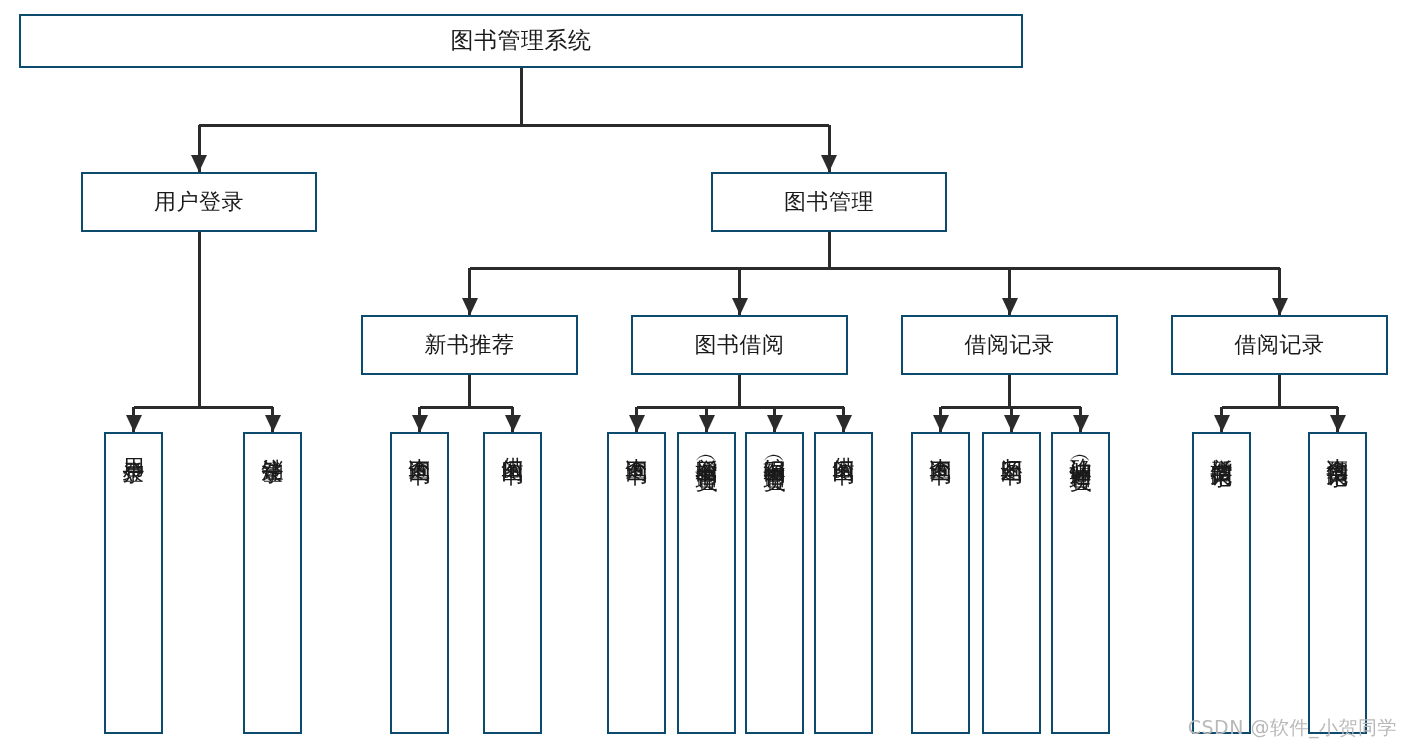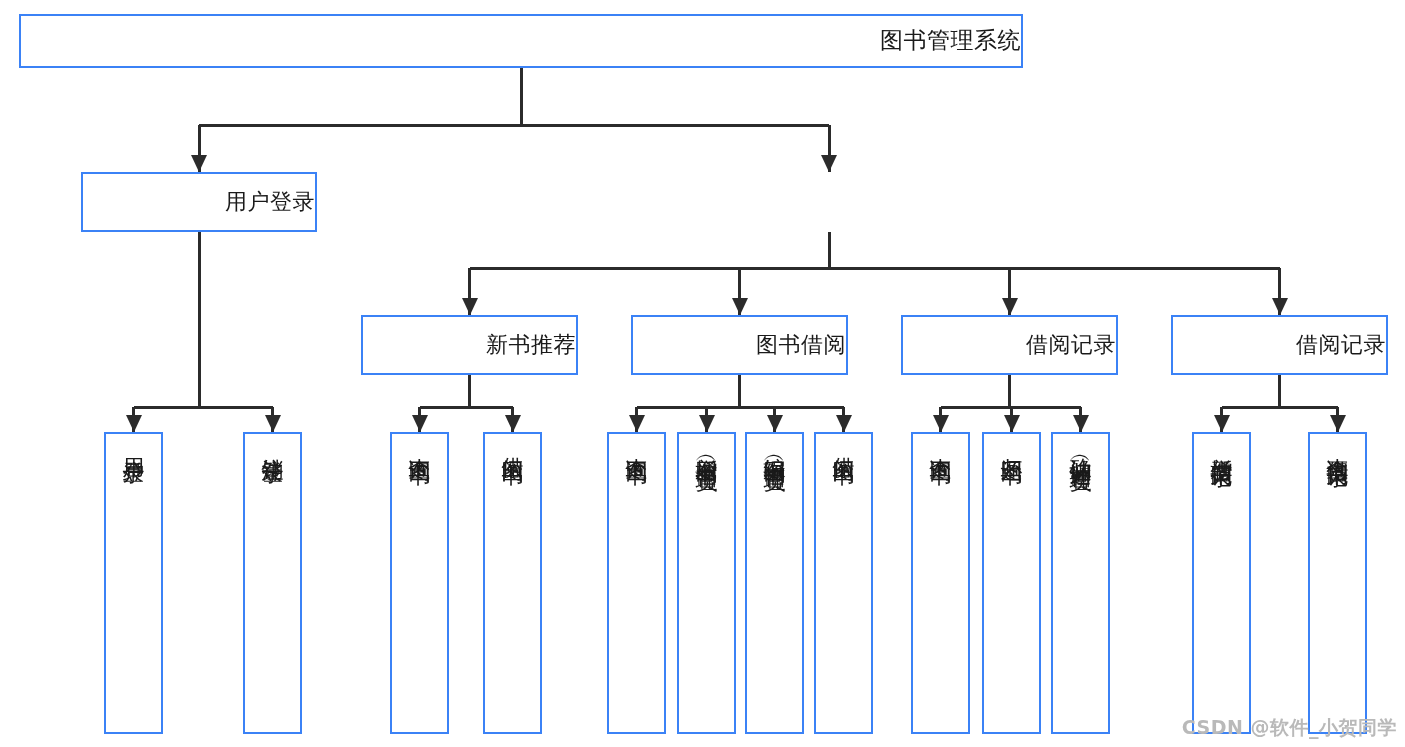--- a/index.html
+++ b/index.html
@@ -6,22 +6,22 @@
   body{
     width:1405px;height:747px;background:#ffffff;
     font-family:"DejaVu Sans","Liberation Sans",sans-serif;
     overflow:hidden;position:relative;
   }
   #canvas{position:absolute;left:0;top:0;width:1405px;height:747px;}
 
   
   .node{
     position:absolute;box-sizing:border-box;
-    background:#ffffff;border:2px solid #3b82f6;
-    display:flex;align-items:center;justify-content:flex-end;
+    background:#ffffff;border:2px solid #0c4a6e;
+    display:flex;align-items:center;justify-content:center;
     color:#1a1a1a;z-index:3;
   }
   .node .lbl{
     display:block;text-align:center;line-height:1.18;
     letter-spacing:.5px;white-space:pre-wrap;
   }
   .node.root .lbl{font-size:23px;}
   .node.lvl2 .lbl{font-size:22px;}
   .node.lvl3 .lbl{font-size:22px;}
 
@@ -41,32 +41,35 @@
     position:absolute;width:0;height:0;z-index:2;
     border-left:8px solid transparent;
     border-right:8px solid transparent;
     border-top:17px solid #2b2b2b;
   }
 
   
   #watermark{
     position:absolute;right:8px;bottom:6px;z-index:6;
     font-size:19px;color:#b9b9b9;white-space:nowrap;
-    letter-spacing:.5px;pointer-events:none;font-weight:bold;
+    letter-spacing:.5px;pointer-events:none;
   }
 </style>
 </head>
 <body>
 
 <div id="canvas">
     <div class="node root" style="left: 19px; top: 14px; width: 1004px; height: 54px;">
       <span class="lbl">图书管理系统</span>
     </div>
     <div class="node lvl2" style="left: 81px; top: 172px; width: 236px; height: 60px;">
       <span class="lbl">用户登录</span>
+    </div>
+    <div class="node lvl2" style="left: 711px; top: 172px; width: 236px; height: 60px;">
+      <span class="lbl">图书管理</span>
     </div>
     <div class="node lvl3" style="left: 631px; top: 315px; width: 217px; height: 60px;">
       <span class="lbl">图书借阅</span>
     </div>
     <div class="node lvl3" style="left: 361px; top: 315px; width: 217px; height: 60px;">
       <span class="lbl">新书推荐</span>
     </div>
     <div class="node lvl3" style="left: 901px; top: 315px; width: 217px; height: 60px;">
       <span class="lbl">借阅记录</span>
     </div>

